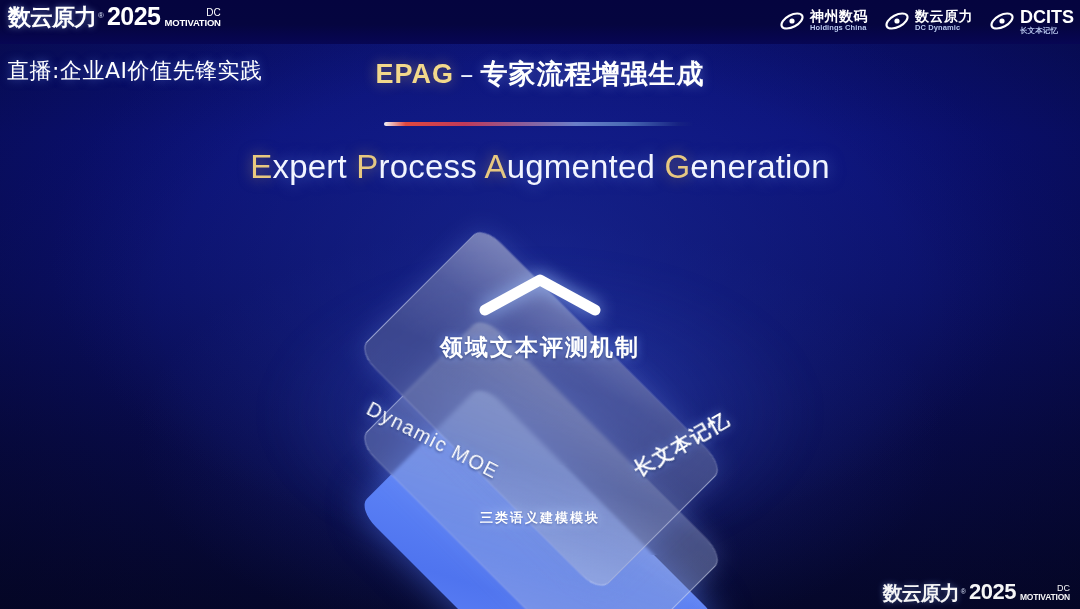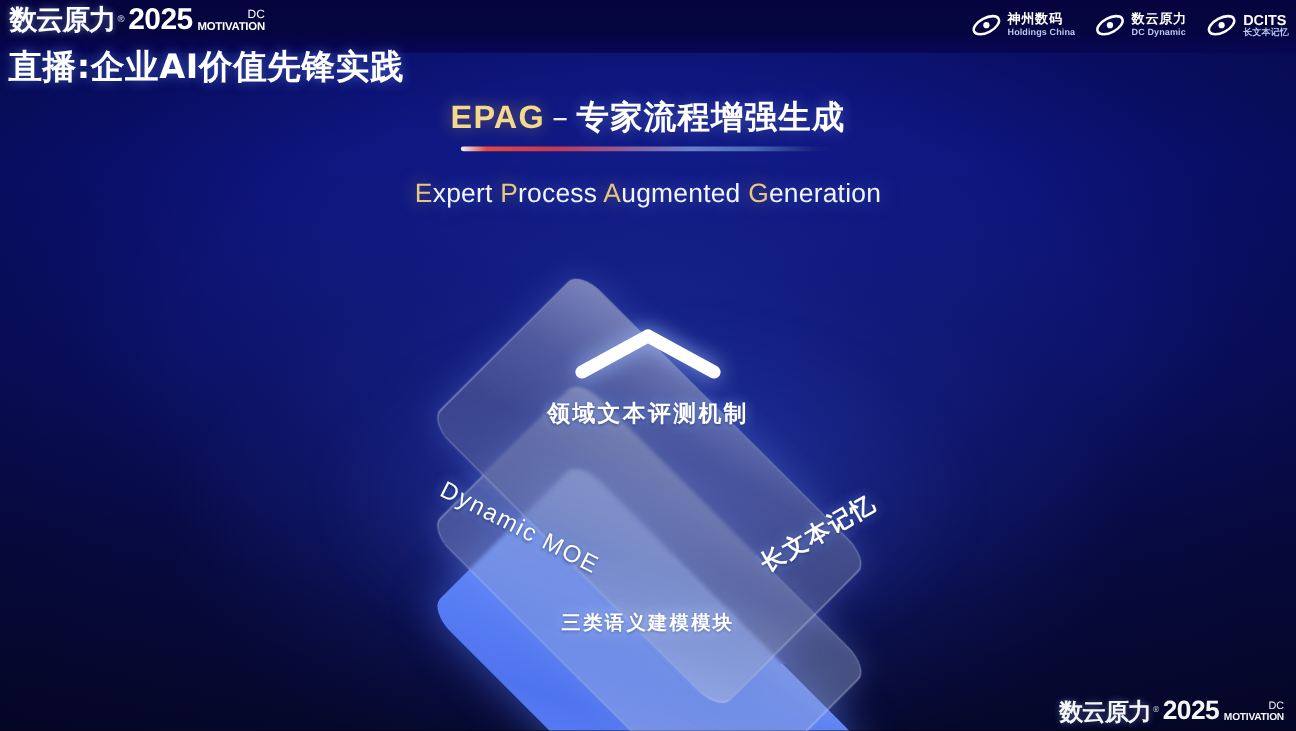--- a/index.html
+++ b/index.html
@@ -51,50 +51,50 @@
     font-family:"Liberation Sans",sans-serif;
     text-align:right;
   }
   .brand-dc{
     display:inline-block;line-height:1.02;margin-left:2px;position:relative;top:-1px;
   }
   .brand-dc .l1{display:block;font-size:10px;font-weight:normal;color:#ffffff;letter-spacing:0px;text-align:right;}
   .brand-dc .l2{display:block;font-size:9.5px;font-weight:bold;color:#ffffff;letter-spacing:-0.2px;}
 
   .live-line{
-    position:absolute;left:7px;top:37px;
-    font-size:28px;font-weight:bold;color:#ffffff;
+    position:absolute;left:7px;top:56px;
+    font-size:22px;font-weight:normal;color:#ffffff;
     letter-spacing:0.5px;white-space:nowrap;
     font-family:"DejaVu Sans",sans-serif;
     text-shadow:0 0 10px rgba(110,150,255,0.55);
     z-index:7;
   }
 
   
   .partners{
     position:absolute;right:6px;top:4px;height:34px;
     display:flex;align-items:center;gap:16px;z-index:7;
   }
   .partner{display:flex;align-items:center;gap:5px;}
   .swoosh{
     position:relative;width:26px;height:22px;flex:none;
   }
   .swoosh svg{display:block;}
   .p-text{display:flex;flex-direction:column;justify-content:center;line-height:1.05;}
-  .p-cn{font-size:11px;font-weight:bold;color:#ffffff;letter-spacing:0.5px;font-family:Liberation Serif, serif;white-space:nowrap;}
+  .p-cn{font-size:14px;font-weight:bold;color:#ffffff;letter-spacing:0.5px;font-family:Liberation Mono, monospace;white-space:nowrap;}
   .p-en{font-size:7.5px;font-weight:bold;color:#b9c8ee;letter-spacing:0.1px;white-space:nowrap;}
-  .p-cn.big{font-size:12px;letter-spacing:0px;font-family:"Liberation Sans",sans-serif;}
+  .p-cn.big{font-size:18px;letter-spacing:0px;font-family:"Liberation Sans",sans-serif;}
 
   
   .main-title{
     position:absolute;left:0;top:56px;width:1080px;text-align:center;
     font-size:27px;font-weight:bold;letter-spacing:1px;white-space:nowrap;
     font-family:"DejaVu Sans",sans-serif;
     z-index:5;
-    box-sizing:border-box;margin-top:24px;
+    box-sizing:border-box;
   }
   .main-title .gold{
     color:#f3d98b;
     text-shadow:0 0 14px rgba(235,200,110,0.45);
     font-family:"Liberation Sans",sans-serif;
   }
   .main-title .dash{color:#e8eefc;font-weight:normal;padding:0 6px;}
   .main-title .cn{
     color:#ffffff;
     text-shadow:0 0 12px rgba(150,180,255,0.4);
@@ -111,21 +111,21 @@
       #6a7fc9 62%,
       #4a6bb5 78%,
       rgba(40,60,130,0.25) 95%,
       rgba(20,30,90,0) 100%);
     filter:blur(0.3px);
     z-index:5;
   }
 
   .sub-title{
     position:absolute;left:0;top:148px;width:1080px;text-align:center;
-    font-size:22px;font-weight:normal;letter-spacing:0.2px;white-space:nowrap;
+    font-size:33px;font-weight:normal;letter-spacing:0.2px;white-space:nowrap;
     font-family:"Liberation Sans",sans-serif;
     color:#f2f5ff;
     text-shadow:0 0 16px rgba(130,165,255,0.5);
     z-index:5;
   }
   .sub-title .cap{
     color:#e9c97f;
     text-shadow:0 0 14px rgba(230,195,110,0.5);
   }
 
@@ -178,26 +178,26 @@
   
   .lbl{
     position:absolute;
     color:#ffffff;
     white-space:nowrap;
     text-shadow:0 0 10px rgba(120,160,255,0.75), 0 1px 3px rgba(10,18,60,0.7);
     z-index:5;
   }
   .lbl-top{
     left:50%;top:104px;transform:translateX(-50%);
-    font-size:19px;font-weight:bold;letter-spacing:2px;
+    font-size:23px;font-weight:bold;letter-spacing:2px;
     font-family:"DejaVu Sans",sans-serif;
   }
   .lbl-bottom{
     left:50%;top:281px;transform:translateX(-50%);
-    font-size:16px;font-weight:bold;letter-spacing:2px;
+    font-size:13px;font-weight:bold;letter-spacing:2px;
     font-family:"DejaVu Sans",sans-serif;
     text-shadow:0 0 12px rgba(180,205,255,0.9), 0 1px 3px rgba(20,35,110,0.6);
   }
   .lbl-left{
     left:78px;top:168px;
     font-size:20px;font-weight:normal;letter-spacing:1.5px;
     font-family:"Liberation Sans",sans-serif;
     transform:rotate(27deg);
     transform-origin:left center;
   }

